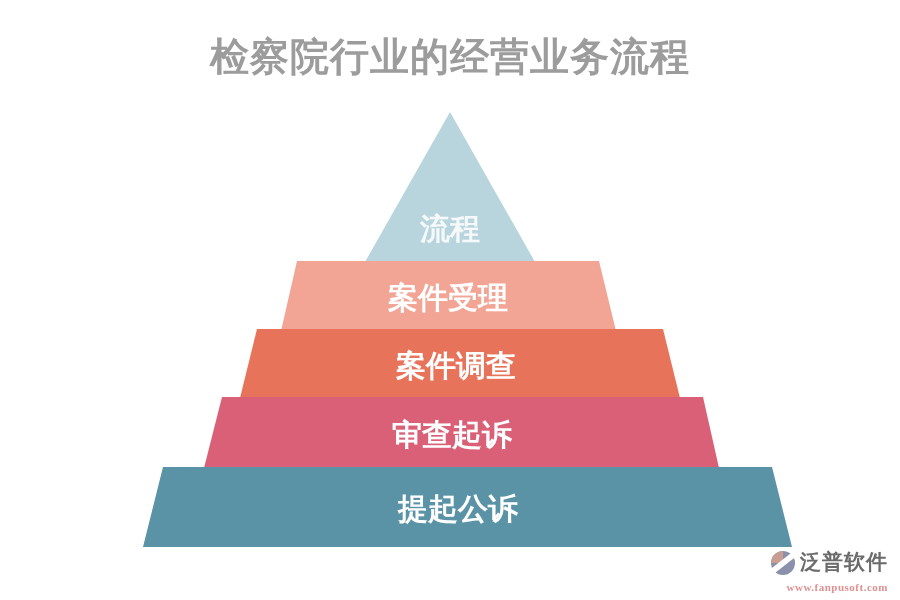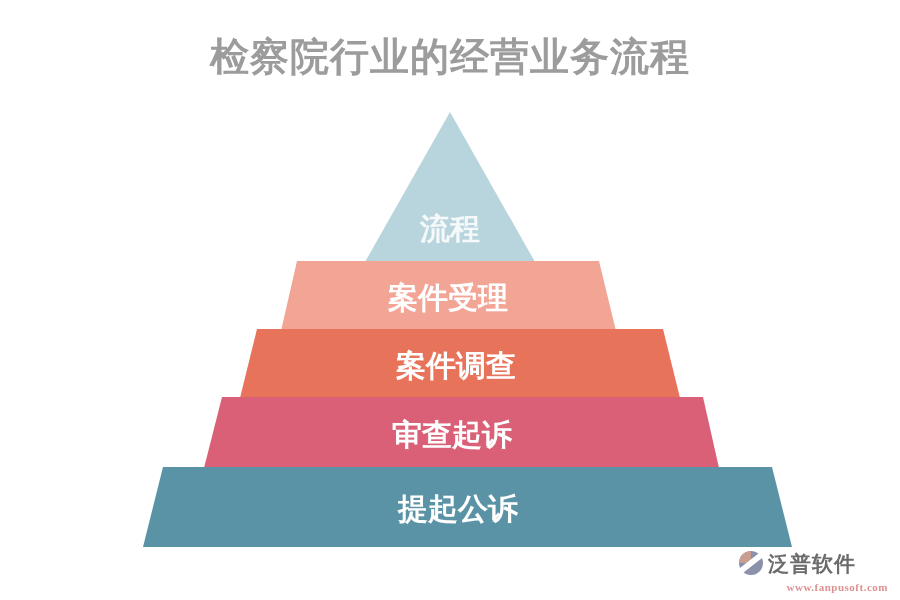--- a/index.html
+++ b/index.html
@@ -18,21 +18,21 @@
     font-family: "Liberation Sans", sans-serif;
     font-size: 30px; font-weight: bold; fill: #ffffff;
     text-anchor: middle;
   }
   .tri-label { fill: rgba(255,255,255,0.85); }
 
   .logo {
     position: absolute; top: 550px; right: 12px; width: 150px;
     text-align: right; line-height: 1;
   }
-  .logo-row { display: flex; align-items: center; gap: 4px; }
+  .logo-row { display: flex; align-items: center; justify-content: flex-end; gap: 4px; font-family: Liberation Mono, monospace; }
   .logo-brand { font-size: 21px; font-weight: bold; color: #6b6b6b; letter-spacing: 1px; }
   .logo-url {
     margin-top: 6px; font-size: 11px; font-weight: bold;
     color: #de9191; font-family: "Liberation Serif", serif; letter-spacing: 0.5px;
   }
 </style>
 </head>
 <body>
 
 <div class="stage">

